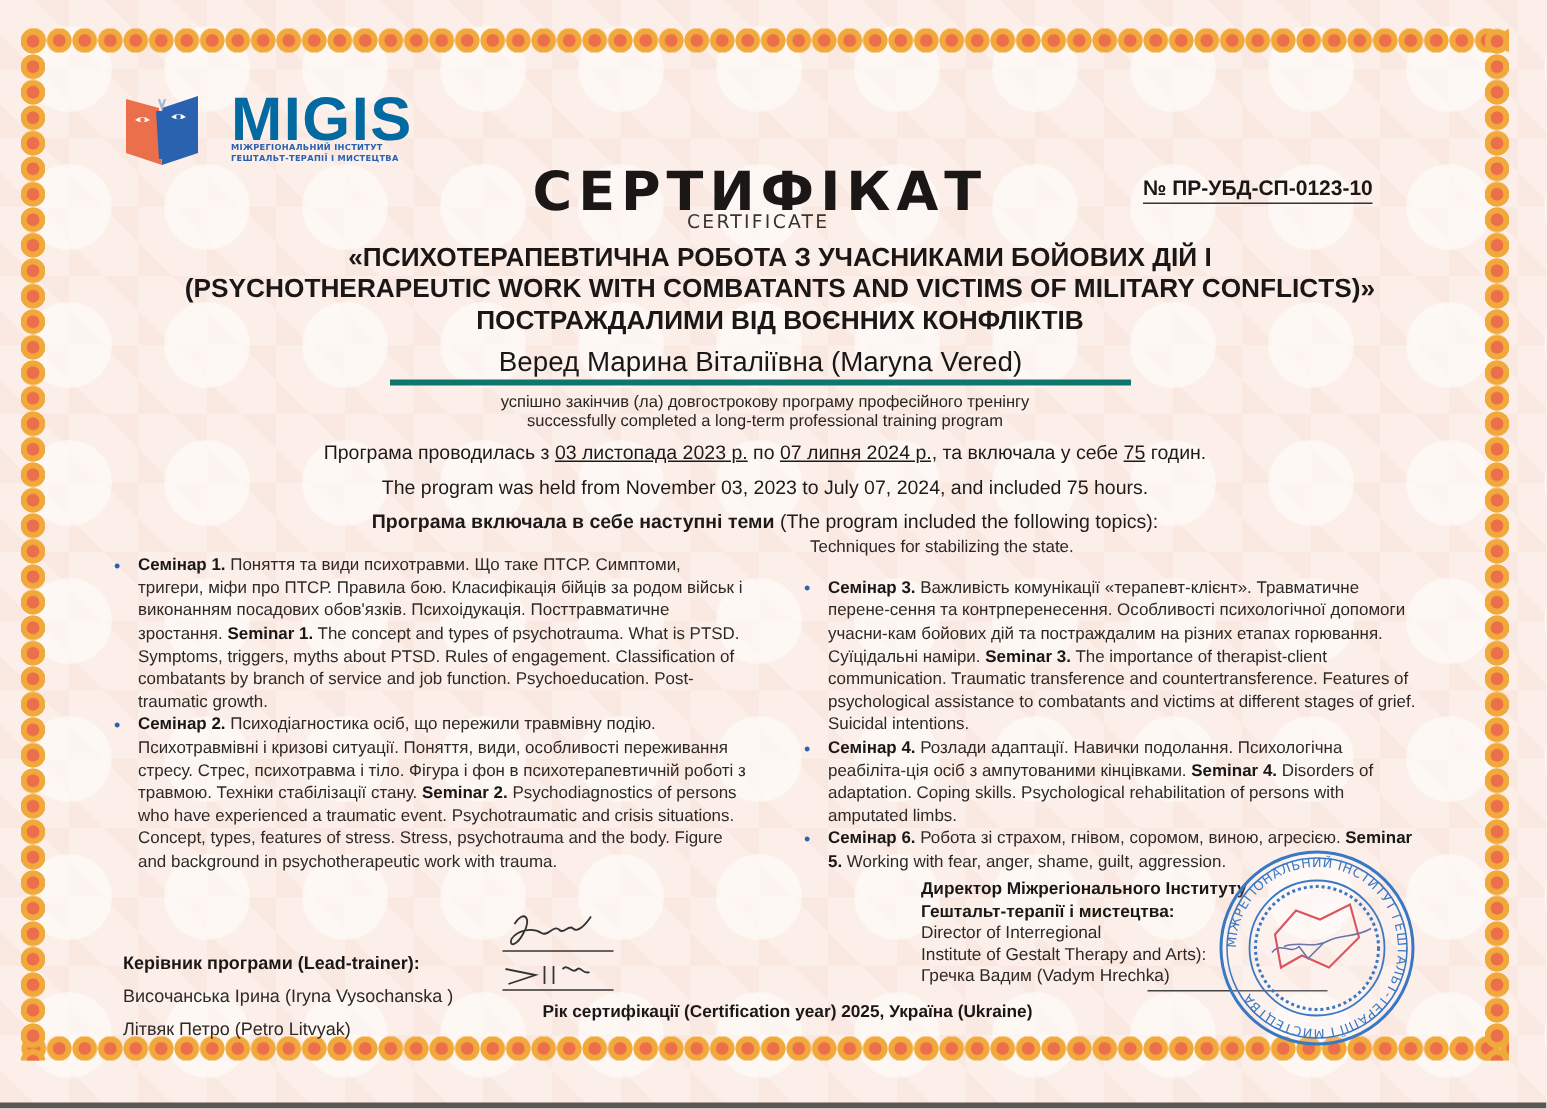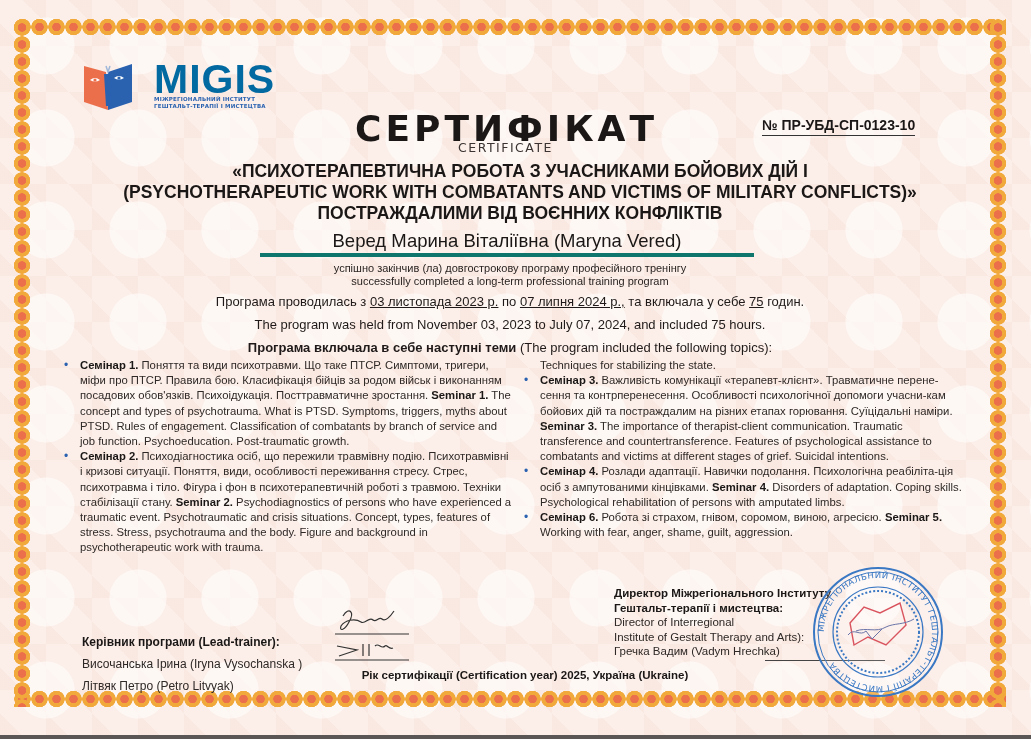--- a/index.html
+++ b/index.html
@@ -54,21 +54,21 @@
   .line-center { position: absolute; left: 100px; width: 820px; text-align: center; font-family: "Liberation Sans", sans-serif; font-size: 13px; color: #1f1a19; }
   .lc1 { top: 294px; }
   .lc2 { top: 317px; }
   .u { text-decoration: underline; }
   .topics-head { position: absolute; left: 100px; width: 820px; top: 340px; text-align: center; font-family: "Liberation Sans", sans-serif; font-size: 13px; color: #1f1a19; }
   .topics-head b { font-weight: bold; }
 
   .col { position: absolute; font-family: "Liberation Sans", sans-serif; font-size: 11.3px; line-height: 15.2px; color: #2e2826; }
   .col-left { left: 62px; top: 358px; width: 450px; }
   .col-right { left: 522px; top: 358px; width: 440px; }
-  .col ul { margin: 0; padding: 0; list-style: none; }
+  .col ul { margin: 12px; padding: 0; list-style: none; }
   .col li { position: relative; padding-left: 18px; }
   .col li::before { content: "•"; position: absolute; left: 2px; top: 0; color: #2a62b0; font-size: 12px; }
   .col .cont { padding-left: 18px; }
   .col b { font-weight: bold; color: #1a1716; }
 
   .lead { position: absolute; left: 82px; top: 601px; font-family: "Liberation Sans", sans-serif; font-size: 12px; line-height: 22px; color: #2e2826; margin-top: 30px; }
   .lead .head { font-weight: bold; color: #1a1716; }
   .sig { position: absolute; left: 333px; top: 604px; width: 78px; height: 58px; }
   .year { position: absolute; left: 300px; width: 450px; top: 669px; text-align: center; font-family: "Liberation Sans", sans-serif; font-weight: bold; font-size: 11.5px; color: #1a1716; }
 

